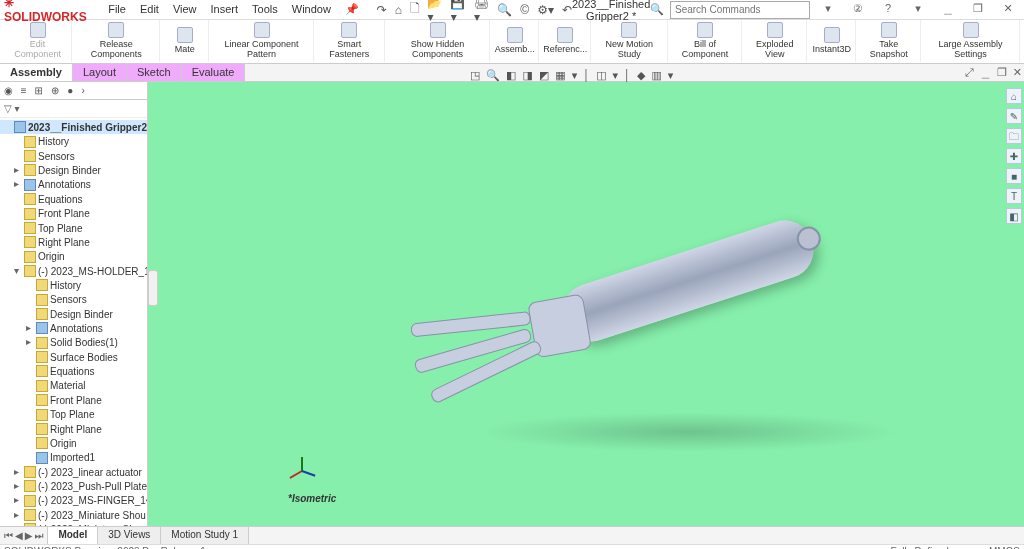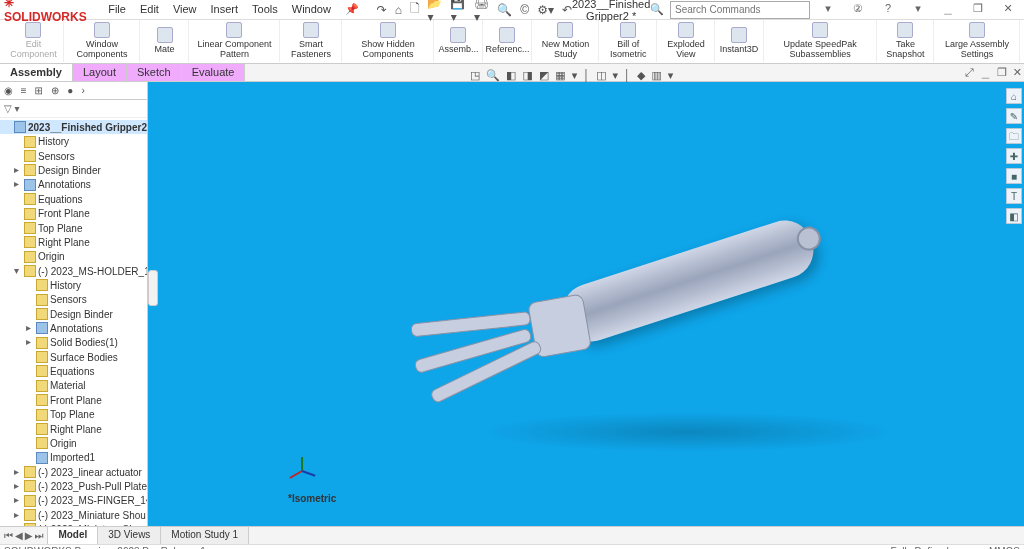--- a/index.html
+++ b/index.html
@@ -39,21 +39,21 @@
   .ft-tree { flex: 1; overflow-y: auto; padding: 2px 0; }
   .node { white-space: nowrap; padding: 1px 0 1px 4px; cursor: pointer; }
   .node .tw { display:inline-block; width:10px; color:#666; }
   .node .ic { display:inline-block; width:12px; height:12px; background:#f1d97a; border:1px solid #c9a832; margin-right:2px; vertical-align:middle; }
   .node.blue .ic { background:#9cc3e8; border-color:#5a8abf; }
   .node.root { background:#cfe7ff; font-weight:600; }
   .node.d1 { padding-left: 14px; }
   .node.d2 { padding-left: 26px; }
   .node .lbl { vertical-align:middle; }
 
-  .viewport { flex: 1; background: #0ea5e9; position: relative; }
+  .viewport { flex: 1; background: #86efac; position: relative; font-style: italic; }
   
   .model { position:absolute; left:410px; top:170px; transform: rotate(-18deg); }
   .cyl { width:260px; height:58px; background: linear-gradient(#cfd6e6,#9aa4ba,#cfd6e6); border-radius:28px; box-shadow: 4px 6px 12px rgba(0,0,0,.25); }
   .cap { position:absolute; right:-10px; top:14px; width:24px; height:24px; background:#b9c1d3; border-radius:50%; border:2px solid #8892a7;}
   .knuckle { position:absolute; left:-34px; top:4px; width:56px; height:56px; background:#c6cee0; border:1px solid #8892a7; border-radius:8px; transform:rotate(8deg);}
   .claw { position:absolute; width:120px; height:14px; background:#c6cee0; border:1px solid #8892a7; border-radius:6px; }
   .claw.c1 { left:-150px; top:-4px; transform:rotate(12deg);}
   .claw.c2 { left:-156px; top:22px; transform:rotate(2deg);}
   .claw.c3 { left:-150px; top:46px; transform:rotate(-8deg);}
   .shadow { position:absolute; left:330px; top:330px; width:420px; height:40px; background: radial-gradient(ellipse at center, rgba(0,0,0,.18), rgba(0,0,0,0) 70%); border-radius:50%;}
@@ -123,21 +123,21 @@
   </div>
 </div>
 
 <div class="ribbon">
   <div class="rbtn disabled">
       <div class="ricon"></div>
       <span>Edit Component</span>
     </div>
   <div class="rbtn">
       <div class="ricon"></div>
-      <span>Window Components</span>
+      <span>Release Components</span>
     </div>
   <div class="rbtn">
       <div class="ricon"></div>
       <span>Mate</span>
     </div>
   <div class="rbtn">
       <div class="ricon"></div>
       <span>Linear Component Pattern</span>
     </div>
   <div class="rbtn">
@@ -155,33 +155,29 @@
   <div class="rbtn">
       <div class="ricon"></div>
       <span>Referenc...</span>
     </div>
   <div class="rbtn">
       <div class="ricon"></div>
       <span>New Motion Study</span>
     </div>
   <div class="rbtn">
       <div class="ricon"></div>
-      <span>Bill of Isometric</span>
+      <span>Bill of Component</span>
     </div>
   <div class="rbtn">
       <div class="ricon"></div>
       <span>Exploded View</span>
     </div>
   <div class="rbtn">
       <div class="ricon"></div>
       <span>Instant3D</span>
-    </div>
-  <div class="rbtn">
-      <div class="ricon"></div>
-      <span>Update SpeedPak Subassemblies</span>
     </div>
   <div class="rbtn">
       <div class="ricon"></div>
       <span>Take Snapshot</span>
     </div>
   <div class="rbtn">
       <div class="ricon"></div>
       <span>Large Assembly Settings</span>
     </div>
 </div>

